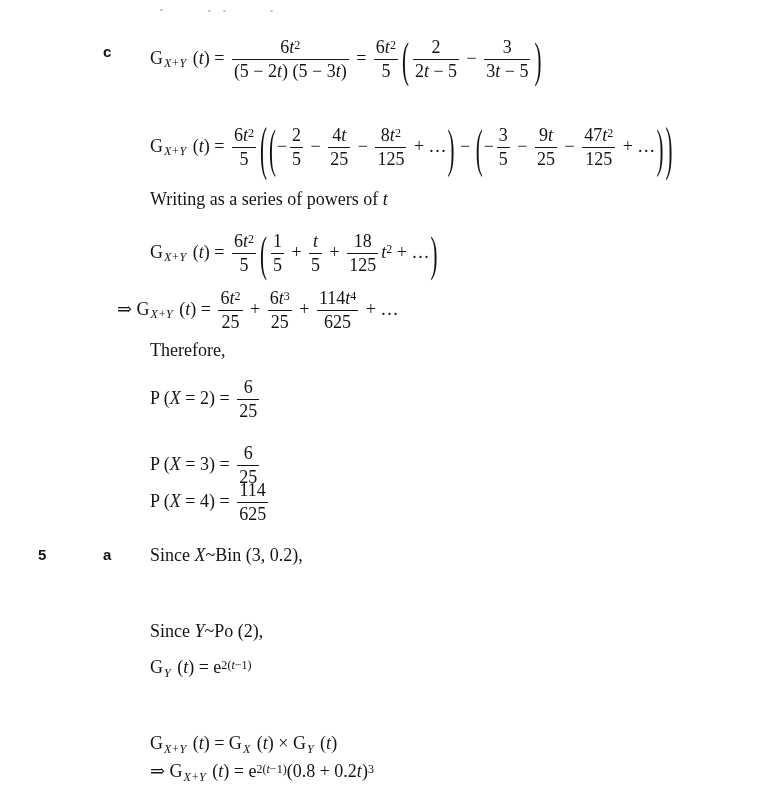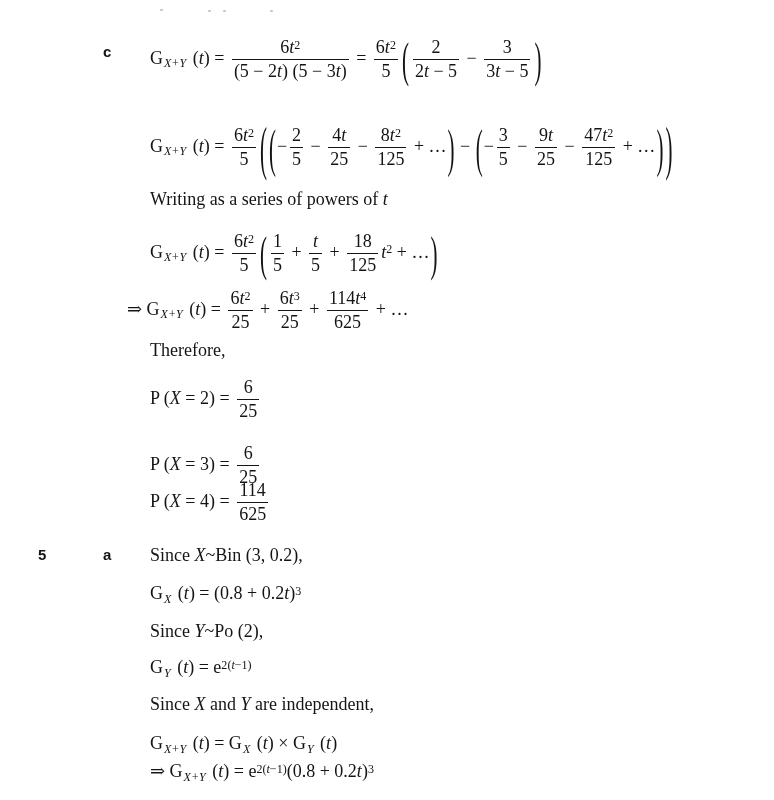--- a/index.html
+++ b/index.html
@@ -94,21 +94,21 @@
         <span class="fr-den"><span class="rm">5</span></span>
       </span><span class="rm"> + </span><span class="frac">
         <span class="fr-num"><span class="it">t</span></span>
         <span class="fr-bar"></span>
         <span class="fr-den"><span class="rm">5</span></span>
       </span><span class="rm"> + </span><span class="frac">
         <span class="fr-num"><span class="rm">18</span></span>
         <span class="fr-bar"></span>
         <span class="fr-den"><span class="rm">125</span></span>
       </span><span class="it">t</span><sup class="sp">2</sup><span class="rm"> + …</span><span class="bp" style="transform: scaleY(2.3);">)</span></div>
-  <div class="row" style="top:289px;left:127px"><span class="ar">⇒ </span><span class="rm">G</span><sub class="sb">X+Y</sub><span class="rm"> (</span><span class="it">t</span><span class="rm">) = </span><span class="frac">
+  <div class="row" style="top:289px;left:117px"><span class="ar">⇒ </span><span class="rm">G</span><sub class="sb">X+Y</sub><span class="rm"> (</span><span class="it">t</span><span class="rm">) = </span><span class="frac">
         <span class="fr-num"><span class="rm">6</span><span class="it">t</span><sup class="sp">2</sup></span>
         <span class="fr-bar"></span>
         <span class="fr-den"><span class="rm">25</span></span>
       </span><span class="rm"> + </span><span class="frac">
         <span class="fr-num"><span class="rm">6</span><span class="it">t</span><sup class="sp">3</sup></span>
         <span class="fr-bar"></span>
         <span class="fr-den"><span class="rm">25</span></span>
       </span><span class="rm"> + </span><span class="frac">
         <span class="fr-num"><span class="rm">114</span><span class="it">t</span><sup class="sp">4</sup></span>
         <span class="fr-bar"></span>
@@ -131,24 +131,22 @@
         <span class="fr-num"><span class="rm">114</span></span>
         <span class="fr-bar"></span>
         <span class="fr-den"><span class="rm">625</span></span>
       </span></div>
 
   <span class="lbl" style="left:38px;top:547px">5</span>
   <span class="lbl" style="left:103px;top:547px">a</span>
 
   <div class="row" style="top:544px"><span>Since </span><span class="it">X</span><span>~Bin (3, 0.2),</span></div>
 
-  <div class="row" style="top:582px"><span class="rm">G</span><sub class="sb">X</sub><span class="rm"> (</span><span class="it">t</span><span class="rm">) = (0.8 + 0.2</span><span class="it">t</span><span class="rm">)</span><sup class="sp">3</sup></div>
 
   <div class="row" style="top:620px"><span>Since </span><span class="it">Y</span><span>~Po (2),</span></div>
 
   <div class="row" style="top:656px"><span class="rm">G</span><sub class="sb">Y</sub><span class="rm"> (</span><span class="it">t</span><span class="rm">) = e</span><sup class="sps"><span class="rm">2(</span><span class="it">t</span><span class="rm">−1)</span></sup></div>
 
-  <div class="row" style="top:693px"><span>Since </span><span class="it">X</span><span> and </span><span class="it">Y</span><span> are independent,</span></div>
 
   <div class="row" style="top:732px"><span class="rm">G</span><sub class="sb">X+Y</sub><span class="rm"> (</span><span class="it">t</span><span class="rm">) = G</span><sub class="sb">X</sub><span class="rm"> (</span><span class="it">t</span><span class="rm">) × G</span><sub class="sb">Y</sub><span class="rm"> (</span><span class="it">t</span><span class="rm">)</span></div>
   <div class="row" style="top:760px"><span class="ar">⇒ </span><span class="rm">G</span><sub class="sb">X+Y</sub><span class="rm"> (</span><span class="it">t</span><span class="rm">) = e</span><sup class="sps"><span class="rm">2(</span><span class="it">t</span><span class="rm">−1)</span></sup><span class="rm">(0.8 + 0.2</span><span class="it">t</span><span class="rm">)</span><sup class="sp">3</sup></div>
 
 </div>
 
 </body></html>

